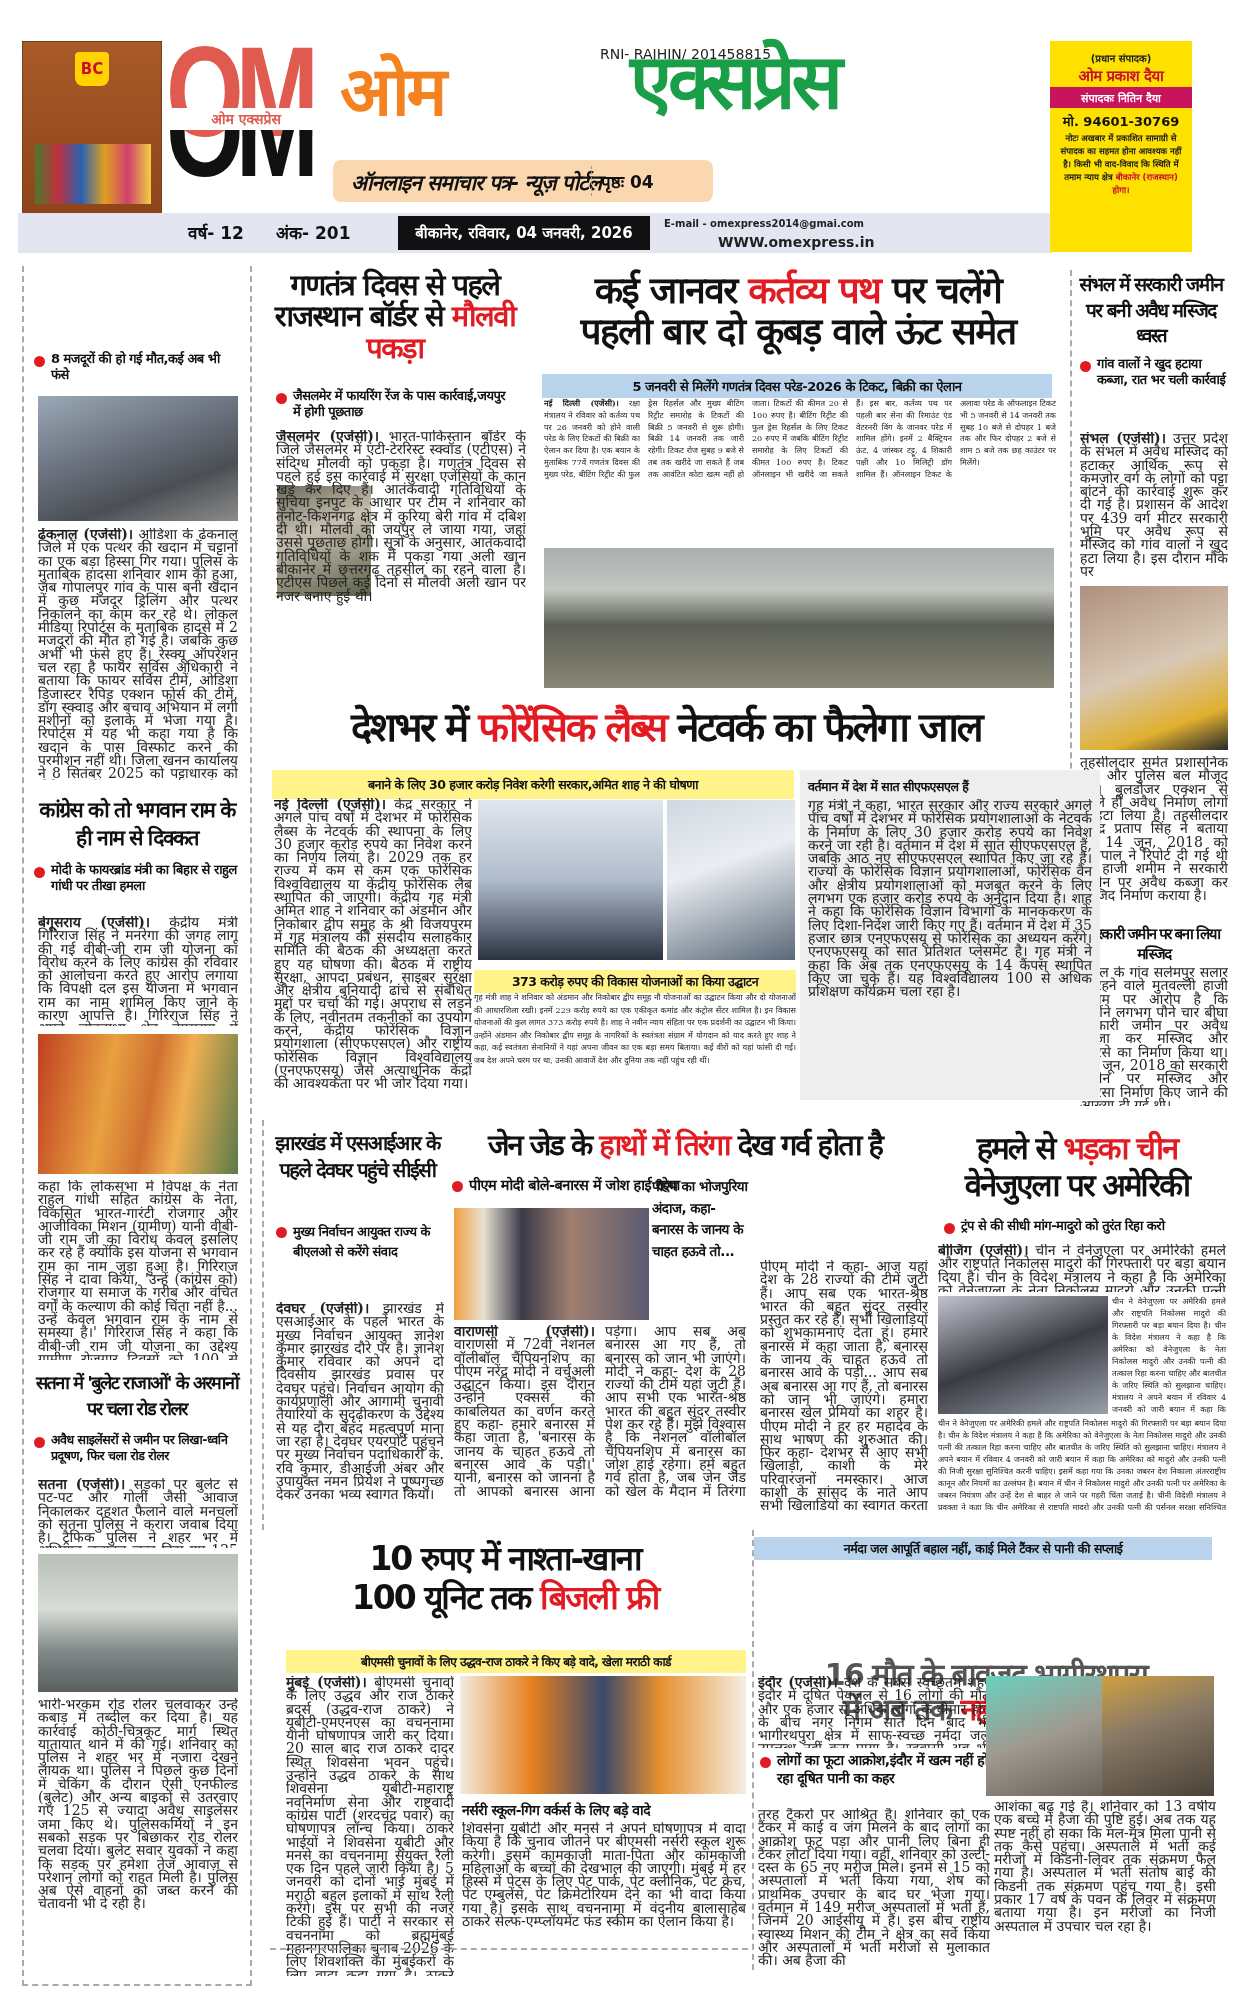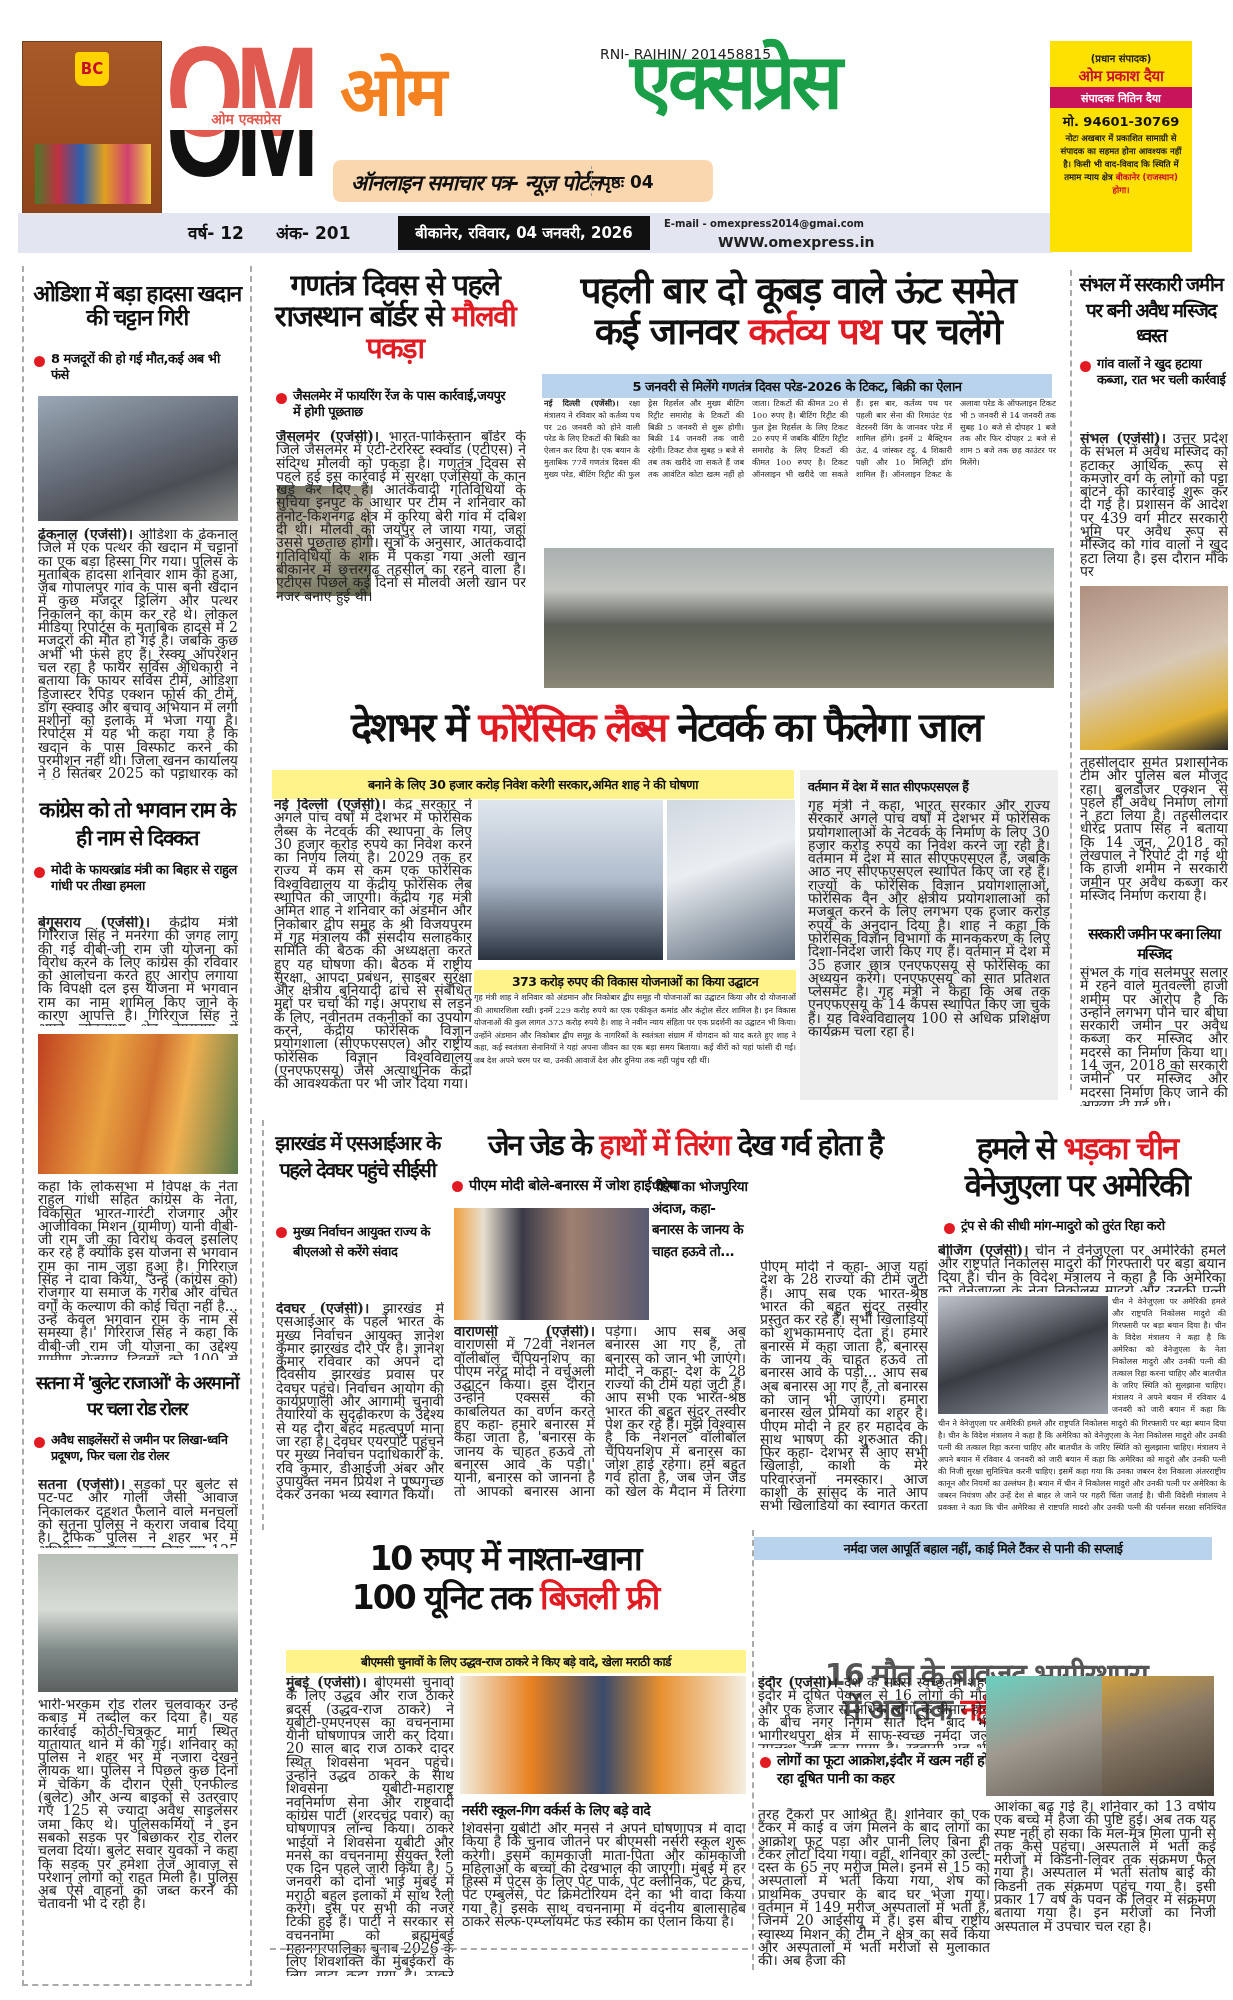--- a/index.html
+++ b/index.html
@@ -59,21 +59,20 @@
     <div style="font-size:13px;font-weight:bold;color:#111;margin-top:4px">मो. 94601-30769</div>
     <div style="font-size:8.5px;font-weight:bold;color:#222;line-height:13px;padding:2px 6px">
       <span>नोटः अखबार में प्रकाशित सामाग्री से संपादक का सहमत होना आवश्यक नहीं है। किसी भी वाद-विवाद कि स्थिति में तमाम न्याय क्षेत्र</span>
       <span style="color:#c8102e">बीकानेर (राजस्थान) होगा।</span>
     </div>
   </div>
 </div>
 
 <div class="abs" style="left:22px;top:266px;width:230px;height:1720px;border-left:2px dashed #aaa;border-right:2px dashed #aaa;border-bottom:2px dashed #aaa">
 
-  <div class="hl abs" style="left:8px;top:16px;width:210px;font-size:22px">ओडिशा में बड़ा हादसा खदान की चट्टान गिरी</div>
   <div class="abs bullet" style="left:10px;top:85px;width:205px;font-size:13px">
       <span class="dot"></span>
       <span>8 मजदूरों की हो गई मौत,कई अब भी फंसे</span>
     </div>
   <div class="photo" style="left:14px;top:130px;width:200px;height:125px;background:linear-gradient(160deg,#9aa8b5 0%,#6c7380 40%,#4b4f55 70%,#8b8c8a 100%)"></div>
   <div class="abs body-txt" style="left:14px;top:262px;width:200px;height:252px"><b>ढेंकनाल (एजेंसी)।</b><span> ओडिशा के ढेंकनाल जिले में एक पत्थर की खदान में चट्टानों का एक बड़ा हिस्सा गिर गया। पुलिस के मुताबिक हादसा शनिवार शाम को हुआ, जब गोपालपुर गांव के पास बनी खदान में कुछ मजदूर ड्रिलिंग और पत्थर निकालने का काम कर रहे थे। लोकल मीडिया रिपोर्ट्स के मुताबिक हादसे में 2 मजदूरों की मौत हो गई है। जबकि कुछ अभी भी फंसे हुए हैं। रेस्क्यू ऑपरेशन चल रहा है फायर सर्विस अधिकारी ने बताया कि फायर सर्विस टीमें, ओडिशा डिजास्टर रैपिड एक्शन फोर्स की टीमें, डॉग स्क्वाड और बचाव अभियान में लगी मशीनों को इलाके में भेजा गया है। रिपोर्ट्स में यह भी कहा गया है कि खदान के पास विस्फोट करने की परमीशन नहीं थी। जिला खनन कार्यालय ने 8 सितंबर 2025 को पट्टाधारक को नोटिस जारी कर खदान बंद करने का निर्देश दिया था। ढेंकनाल कलेक्टर आशीष ईश्वर पाटिल ने बताया कि अब तक दो शव बरामद किए गए हैं।</span></div>
 
   <div class="hl abs" style="left:6px;top:530px;width:214px;font-size:21px;line-height:1.35">कांग्रेस को तो भगवान राम के ही नाम से दिक्कत</div>
   <div class="abs bullet" style="left:10px;top:596px;width:205px;font-size:13px">
       <span class="dot"></span>
@@ -99,22 +98,22 @@
   <span class="red">मौलवी पकड़ा</span>
 </div>
 <div class="abs bullet" style="left:276px;top:388px;width:240px;font-size:13px">
     <span class="dot"></span>
     <span>जैसलमेर में फायरिंग रेंज के पास कार्रवाई,जयपुर में होगी पूछताछ</span>
   </div>
 <div class="photo" style="left:277px;top:486px;width:94px;height:110px;background:linear-gradient(160deg,#6a6a5a 0%,#c8c0b0 40%,#5c6048 100%)"></div>
 <div class="abs body-txt" style="left:276px;top:430px;width:250px;height:200px;text-indent:0"><b>जैसलमेर (एजेंसी)।</b><span> भारत-पाकिस्तान बॉर्डर के जिले जैसलमेर में एंटी-टेररिस्ट स्क्वॉड (एटीएस) ने संदिग्ध मौलवी को पकड़ा है। गणतंत्र दिवस से पहले हुई इस कार्रवाई में सुरक्षा एजेंसियों के कान खड़े कर दिए हैं। आतंकवादी गतिविधियों के सुचिया इनपुट के आधार पर टीम ने शनिवार को तनोट-किशनगढ़ क्षेत्र में कुरिया बेरी गांव में दबिश दी थी। मौलवी को जयपुर ले जाया गया, जहां उससे पूछताछ होगी। सूत्रों के अनुसार, आतंकवादी गतिविधियों के शक में पकड़ा गया अली खान बीकानेर में छत्तरगढ़ तहसील का रहने वाला है। एटीएस पिछले कई दिनों से मौलवी अली खान पर नजर बनाए हुई थी।</span></div>
 
 <div class="hl abs" style="left:538px;top:270px;width:520px;font-size:37px;line-height:1.12">
+  <div><span>कई जानवर</span> <span class="red">कर्तव्य पथ</span> <span>पर चलेंगे</span></div>
   <div>पहली बार दो कूबड़ वाले ऊंट समेत</div>
-  <div><span>कई जानवर</span> <span class="red">कर्तव्य पथ</span> <span>पर चलेंगे</span></div>
 </div>
 <div class="abs banner" style="left:542px;top:374px;width:510px;background:#b9d3ec;font-size:13px">5 जनवरी से मिलेंगे गणतंत्र दिवस परेड-2026 के टिकट, बिक्री का ऐलान</div>
 <div class="abs body-txt" style="left:544px;top:398px;width:512px;height:110px;column-count:5;column-gap:8px;font-size:8px;line-height:11.8px"><b>नई दिल्ली (एजेंसी)।</b><span> रक्षा मंत्रालय ने रविवार को कर्तव्य पथ पर 26 जनवरी को होने वाली परेड के लिए टिकटों की बिक्री का ऐलान कर दिया है। एक बयान के मुताबिक 77वें गणतंत्र दिवस की मुख्य परेड, बीटिंग रिट्रीट की फुल ड्रेस रिहर्सल और मुख्य बीटिंग रिट्रीट समारोह के टिकटों की बिक्री 5 जनवरी से शुरू होगी। बिक्री 14 जनवरी तक जारी रहेगी। टिकट रोज सुबह 9 बजे से तब तक खरीदे जा सकते हैं जब तक आवंटित कोटा खत्म नहीं हो जाता। टिकटों की कीमत 20 से 100 रुपए है। बीटिंग रिट्रीट की फुल ड्रेस रिहर्सल के लिए टिकट 20 रुपए में जबकि बीटिंग रिट्रीट समारोह के लिए टिकटों की कीमत 100 रुपए है। टिकट ऑनलाइन भी खरीदे जा सकते हैं। इस बार, कर्तव्य पथ पर पहली बार सेना की रिमाउंट एंड वेटरनरी विंग के जानवर परेड में शामिल होंगे। इनमें 2 बैक्ट्रियन ऊंट, 4 जांस्कर टट्टू, 4 शिकारी पक्षी और 10 मिलिट्री डॉग शामिल हैं। ऑनलाइन टिकट के अलावा परेड के ऑफलाइन टिकट भी 5 जनवरी से 14 जनवरी तक सुबह 10 बजे से दोपहर 1 बजे तक और फिर दोपहर 2 बजे से शाम 5 बजे तक छह काउंटर पर मिलेंगे।</span></div>
 <div class="photo" style="left:544px;top:548px;width:510px;height:140px;background:linear-gradient(180deg,#a8b0b0 0%,#c4c6c0 30%,#5a5e56 55%,#8a8876 100%)"></div>
 
 <div class="dashed-v" style="left:1070px;top:270px;height:820px"></div>
 <div class="hl abs" style="left:1076px;top:272px;width:150px;font-size:19px;line-height:1.35">संभल में सरकारी जमीन पर बनी अवैध मस्जिद ध्वस्त</div>
 <div class="abs bullet" style="left:1080px;top:356px;width:150px;font-size:13px">
     <span class="dot"></span>
     <span>गांव वालों ने खुद हटाया कब्जा, रात भर चली कार्रवाई</span>
@@ -129,21 +128,21 @@
   <span>देशभर में</span>
   <span class="red">फोरेंसिक लैब्स</span>
   <span>नेटवर्क का फैलेगा जाल</span>
 </div>
 <div class="abs banner" style="left:272px;top:770px;width:522px;background:#fff38a;font-size:12.5px;padding:6px 4px">बनाने के लिए 30 हजार करोड़ निवेश करेगी सरकार,अमित शाह ने की घोषणा</div>
 <div class="abs body-txt" style="left:274px;top:798px;width:198px;height:310px"><b>नई दिल्ली (एजेंसी)।</b><span> केंद्र सरकार ने अगले पांच वर्षों में देशभर में फोरेंसिक लैब्स के नेटवर्क की स्थापना के लिए 30 हजार करोड़ रुपये का निवेश करने का निर्णय लिया है। 2029 तक हर राज्य में कम से कम एक फोरेंसिक विश्वविद्यालय या केंद्रीय फोरेंसिक लैब स्थापित की जाएगी। केंद्रीय गृह मंत्री अमित शाह ने शनिवार को अंडमान और निकोबार द्वीप समूह के श्री विजयपुरम में गृह मंत्रालय की संसदीय सलाहकार समिति की बैठक की अध्यक्षता करते हुए यह घोषणा की। बैठक में राष्ट्रीय सुरक्षा, आपदा प्रबंधन, साइबर सुरक्षा और क्षेत्रीय बुनियादी ढांचे से संबंधित मुद्दों पर चर्चा की गई। अपराध से लड़ने के लिए, नवीनतम तकनीकों का उपयोग करने, केंद्रीय फोरेंसिक विज्ञान प्रयोगशाला (सीएफएसएल) और राष्ट्रीय फोरेंसिक विज्ञान विश्वविद्यालय (एनएफएसयू) जैसे अत्याधुनिक केंद्रों की आवश्यकता पर भी जोर दिया गया।</span></div>
 <div class="photo" style="left:478px;top:800px;width:185px;height:160px;background:linear-gradient(180deg,#e0e6ee 0%,#b0bccc 50%,#2a3240 100%)"></div>
 <div class="photo" style="left:667px;top:800px;width:128px;height:160px;background:linear-gradient(160deg,#d0d8e0 0%,#eaeef2 40%,#5a6878 100%)"></div>
 <div class="abs banner" style="left:474px;top:970px;width:322px;background:#fff38a;font-size:12.5px">373 करोड़ रुपए की विकास योजनाओं का किया उद्घाटन</div>
 <div class="abs body-txt" style="left:474px;top:992px;width:322px;height:118px;font-size:8px;line-height:12.5px">गृह मंत्री शाह ने शनिवार को अंडमान और निकोबार द्वीप समूह नौ योजनाओं का उद्घाटन किया और दो योजनाओं की आधारशिला रखी। इनमें 229 करोड़ रुपये का एक एकीकृत कमांड और कंट्रोल सेंटर शामिल है। इन विकास योजनाओं की कुल लागत 373 करोड़ रुपये है। शाह ने नवीन न्याय संहिता पर एक प्रदर्शनी का उद्घाटन भी किया। उन्होंने अंडमान और निकोबार द्वीप समूह के नागरिकों के स्वतंत्रता संग्राम में योगदान को याद करते हुए शाह ने कहा, कई स्वतंत्रता सेनानियों ने यहां अपना जीवन का एक बड़ा समय बिताया। कई वीरों को यहां फांसी दी गई। जब देश अपने चरम पर था, उनकी आवाजें देश और दुनिया तक नहीं पहुंच रही थीं।</div>
-<div class="abs" style="left:800px;top:770px;width:258px;height:330px;background:#eeeeee">
+<div class="abs" style="left:800px;top:770px;width:300px;height:330px;background:#eeeeee">
   <div style="font-weight:bold;font-size:12.5px;padding:8px 8px 4px;letter-spacing:-0.5px">वर्तमान में देश में सात सीएफएसएल हैं</div>
   <div class="body-txt" style="padding:0 8px;height:290px">गृह मंत्री ने कहा, भारत सरकार और राज्य सरकारें अगले पांच वर्षों में देशभर में फोरेंसिक प्रयोगशालाओं के नेटवर्क के निर्माण के लिए 30 हजार करोड़ रुपये का निवेश करने जा रही है। वर्तमान में देश में सात सीएफएसएल हैं, जबकि आठ नए सीएफएसएल स्थापित किए जा रहे हैं। राज्यों के फोरेंसिक विज्ञान प्रयोगशालाओं, फोरेंसिक वैन और क्षेत्रीय प्रयोगशालाओं को मजबूत करने के लिए लगभग एक हजार करोड़ रुपये के अनुदान दिया है। शाह ने कहा कि फोरेंसिक विज्ञान विभागों के मानककरण के लिए दिशा-निर्देश जारी किए गए हैं। वर्तमान में देश में 35 हजार छात्र एनएफएसयू से फोरेंसिक का अध्ययन करेंगे। एनएफएसयू को सात प्रतिशत प्लेसमेंट है। गृह मंत्री ने कहा कि अब तक एनएफएसयू के 14 कैंपस स्थापित किए जा चुके हैं। यह विश्वविद्यालय 100 से अधिक प्रशिक्षण कार्यक्रम चला रहा है।</div>
 </div>
 
 <div class="dashed-v" style="left:262px;top:1120px;height:410px"></div>
 <div class="hl abs" style="left:270px;top:1130px;width:175px;font-size:20px;line-height:1.35">झारखंड में एसआईआर के पहले देवघर पहुंचे सीईसी</div>
 <div class="abs bullet" style="left:276px;top:1222px;width:170px;font-size:13px;line-height:1.55">
     <span class="dot"></span>
     <span>मुख्य निर्वाचन आयुक्त राज्य के बीएलओ से करेंगे संवाद</span>
   </div>

